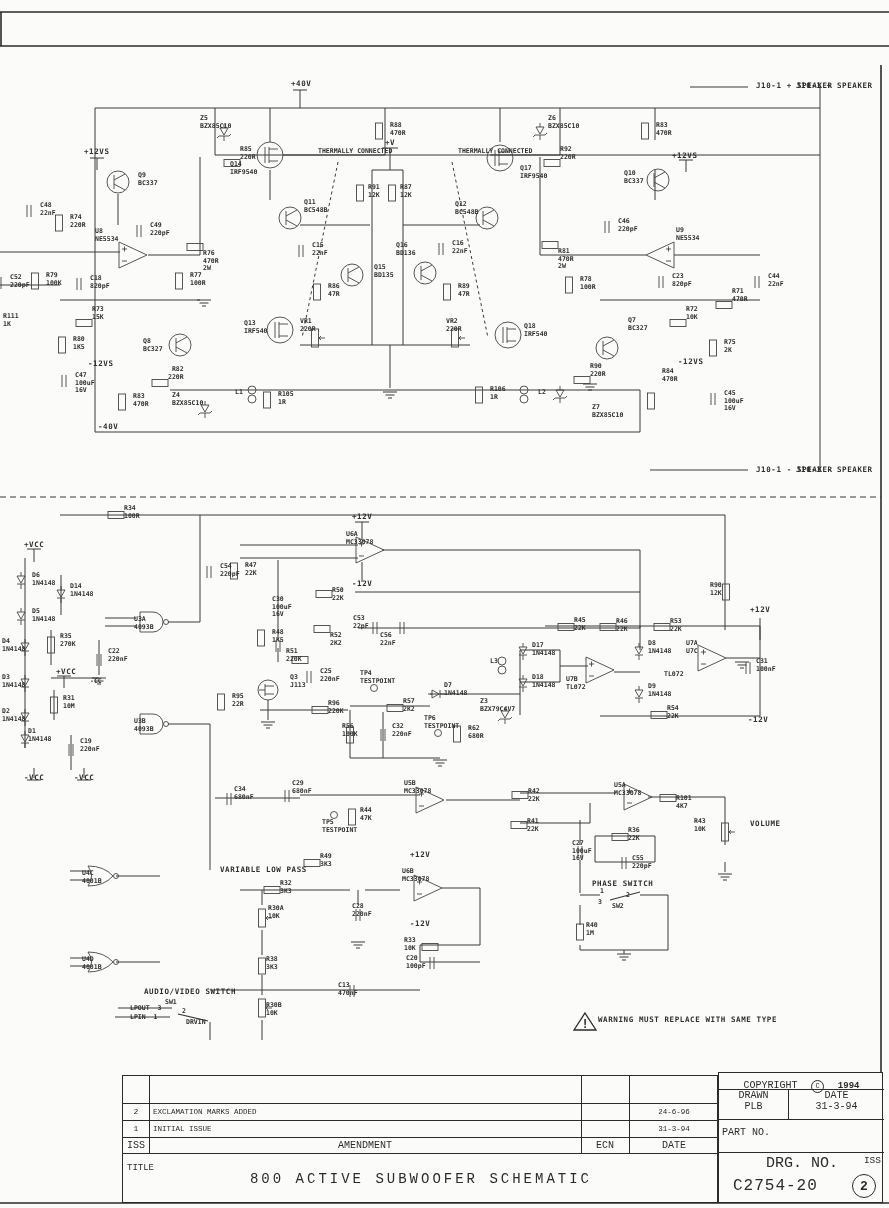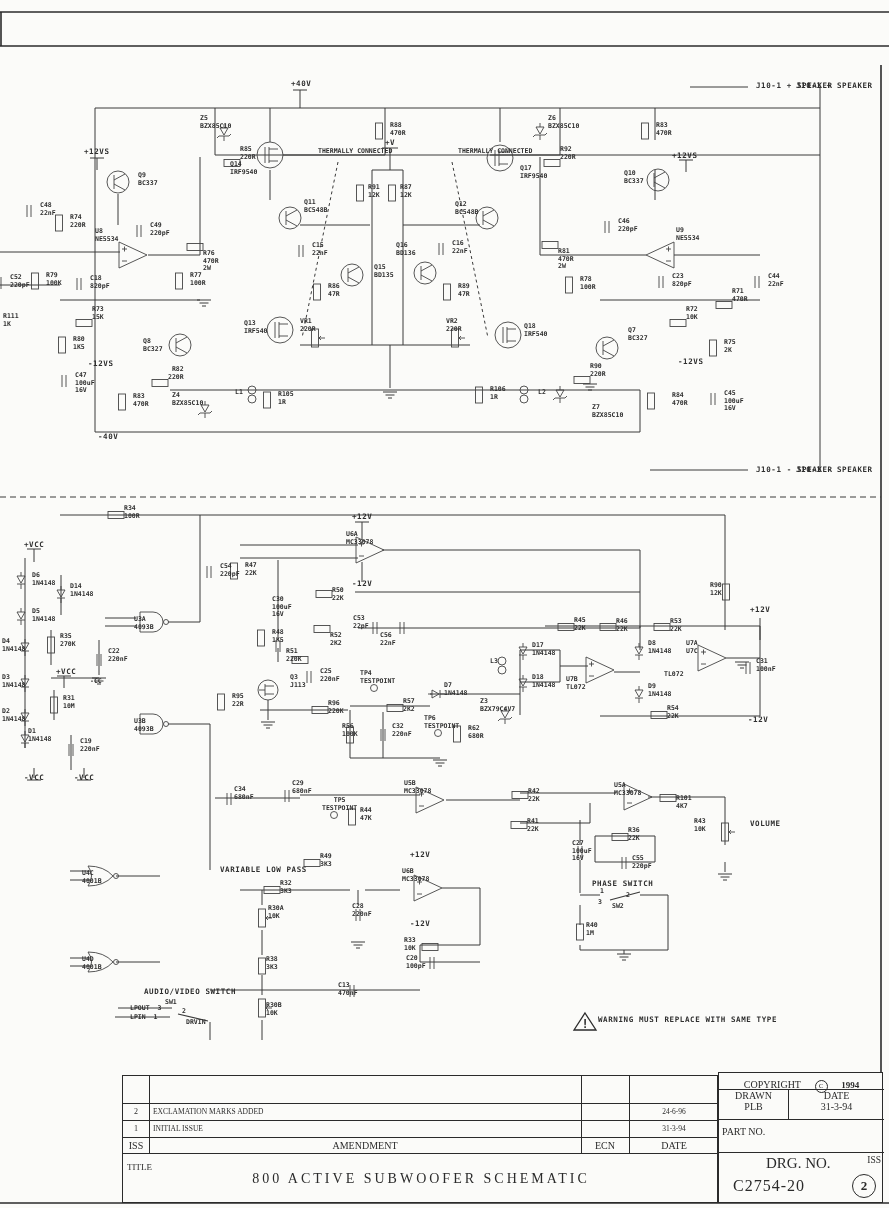--- a/index.html
+++ b/index.html
@@ -12,21 +12,21 @@
   #stage{position:absolute;inset:0;}
   svg{position:absolute;left:0;top:0;}
   .lbl{
     position:absolute;font-size:6.5px;line-height:1.18;font-weight:700;
     white-space:pre;color:#2e2e2e;letter-spacing:0px;
   }
   .lbl.big{font-size:7.5px;letter-spacing:.6px;}
   
   .tb{position:absolute;border:1.2px solid #2b2b2b;box-sizing:border-box;background:#fbfbf9;}
   .tb-cell{position:absolute;box-sizing:border-box;border:0 solid #2b2b2b;}
-  .tb-txt{font-family:Liberation Serif, serif;color:#2b2b2b;}
+  .tb-txt{font-family:Liberation Mono, monospace;color:#2b2b2b;}
   .amend-row{display:flex;align-items:center;height:100%;}
   .circ{
     display:inline-flex;align-items:center;justify-content:center;
     width:22px;height:22px;border:1.4px solid #2b2b2b;border-radius:50%;
     font-size:13px;font-weight:700;
   }
   .circ-small{
     display:inline-flex;align-items:center;justify-content:center;
     width:15px;height:15px;border:1.3px solid #2b2b2b;border-radius:50%;
     font-size:10px;margin:0 4px;
@@ -608,21 +608,21 @@
 470R</div>
       <div class="lbl" style="left: 168px; top: 366px; text-align: right;">R82
 220R</div>
       <div class="lbl" style="left: 172px; top: 392px;">Z4
 BZX85C10</div>
       <div class="lbl" style="left: 244px; top: 320px;">Q13
 IRF540</div>
       <div class="lbl" style="left: 235px; top: 389px;">L1</div>
       <div class="lbl" style="left: 278px; top: 391px;">R105
 1R</div>
-      <div class="lbl big" style="left: 98px; top: 433px; text-align: center;">-40V</div>
+      <div class="lbl big" style="left: 98px; top: 423px; text-align: center;">-40V</div>
       <div class="lbl" style="left: 318px; top: 148px;">THERMALLY CONNECTED</div>
       <div class="lbl big" style="left: 385px; top: 139px;">+V</div>
       <div class="lbl" style="left: 458px; top: 148px;">THERMALLY CONNECTED</div>
       <div class="lbl" style="left: 368px; top: 184px;">R91
 12K</div>
       <div class="lbl" style="left: 400px; top: 184px;">R87
 12K</div>
       <div class="lbl" style="left: 304px; top: 199px;">Q11
 BC548B</div>
       <div class="lbl" style="left: 312px; top: 242px;">C15
@@ -666,24 +666,24 @@
       <div class="lbl" style="left: 580px; top: 276px;">R78
 100R</div>
       <div class="lbl" style="left: 732px; top: 288px;">R71
 470R</div>
       <div class="lbl" style="left: 768px; top: 273px;">C44
 22nF</div>
       <div class="lbl" style="left: 686px; top: 306px;">R72
 10K</div>
       <div class="lbl" style="left: 724px; top: 339px;">R75
 2K</div>
-      <div class="lbl" style="left: 628px; top: 327px;">Q7
+      <div class="lbl" style="left: 628px; top: 317px;">Q7
 BC327</div>
       <div class="lbl big" style="left: 678px; top: 358px;">-12VS</div>
-      <div class="lbl" style="left: 662px; top: 392px; margin-left: 10px;">R84
+      <div class="lbl" style="left: 662px; top: 368px;">R84
 470R</div>
       <div class="lbl" style="left: 724px; top: 390px;">C45
 100uF
 16V</div>
       <div class="lbl" style="left: 524px; top: 323px;">Q18
 IRF540</div>
       <div class="lbl" style="left: 490px; top: 386px;">R106
 1R</div>
       <div class="lbl" style="left: 538px; top: 389px;">L2</div>
       <div class="lbl" style="left: 568px; top: 404px; margin-left: 24px;">Z7
@@ -807,21 +807,21 @@
       <div class="lbl big" style="left: 750px; top: 606px;">+12V</div>
       <div class="lbl big" style="left: 748px; top: 716px;">-12V</div>
       <div class="lbl" style="left: 756px; top: 658px;">C31
 100nF</div>
       <div class="lbl" style="left: 710px; top: 582px;">R90
 12K</div>
       <div class="lbl" style="left: 234px; top: 786px;">C34
 680nF</div>
       <div class="lbl" style="left: 292px; top: 780px;">C29
 680nF</div>
-      <div class="lbl" style="left: 322px; top: 797px; text-align: center;">TP5
+      <div class="lbl" style="left: 322px; top: 819px;">TP5
 TESTPOINT</div>
       <div class="lbl" style="left: 360px; top: 807px;">R44
 47K</div>
       <div class="lbl" style="left: 404px; top: 780px;">U5B
 MC33078</div>
       <div class="lbl" style="left: 320px; top: 853px;">R49
 3K3</div>
       <div class="lbl" style="left: 528px; top: 788px;">R42
 22K</div>
       <div class="lbl" style="left: 527px; top: 818px;">R41

